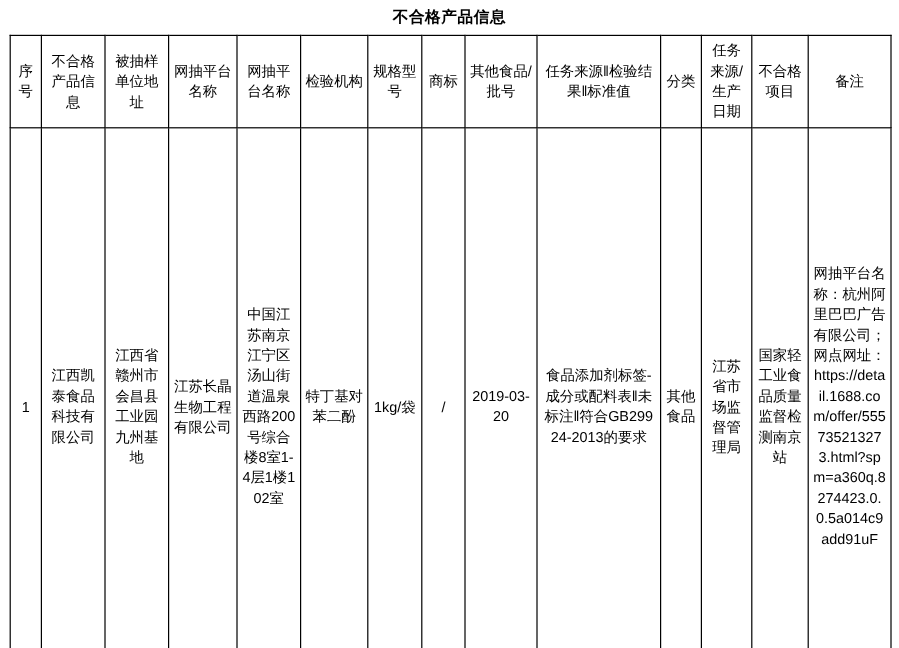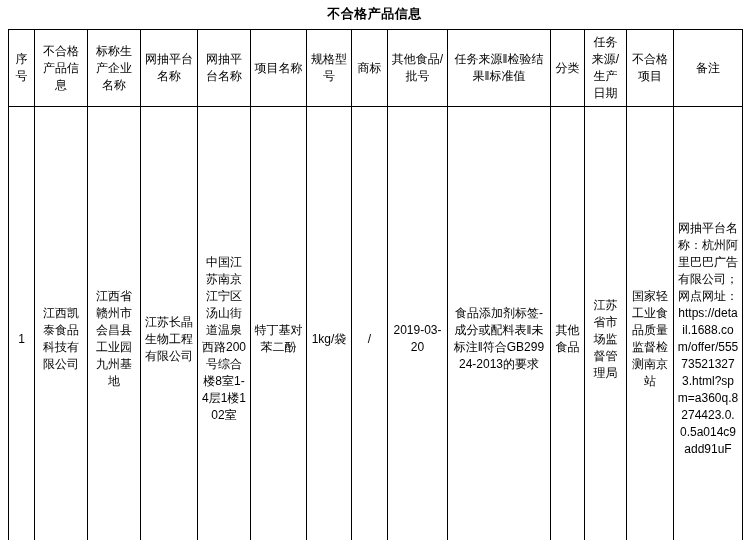--- a/index.html
+++ b/index.html
@@ -93,24 +93,24 @@
         <col class="c9">
         <col class="c10">
         <col class="c11">
         <col class="c12">
         <col class="c13">
     </colgroup>
     <thead>
       <tr>
         <th>序号</th>
         <th>不合格产品信息</th>
-        <th>标称生产企业名称</th>
+        <th>被抽样单位地址</th>
         <th>网抽平台名称</th>
         <th>网抽平台名称</th>
-        <th>项目名称</th>
+        <th>检验机构</th>
         <th>规格型号</th>
         <th>商标</th>
         <th>其他食品/批号</th>
         <th>任务来源‖检验结果‖标准值</th>
         <th>分类</th>
         <th>任务来源/生产日期</th>
         <th>不合格项目</th>
         <th>备注</th>
       </tr>
     </thead>

